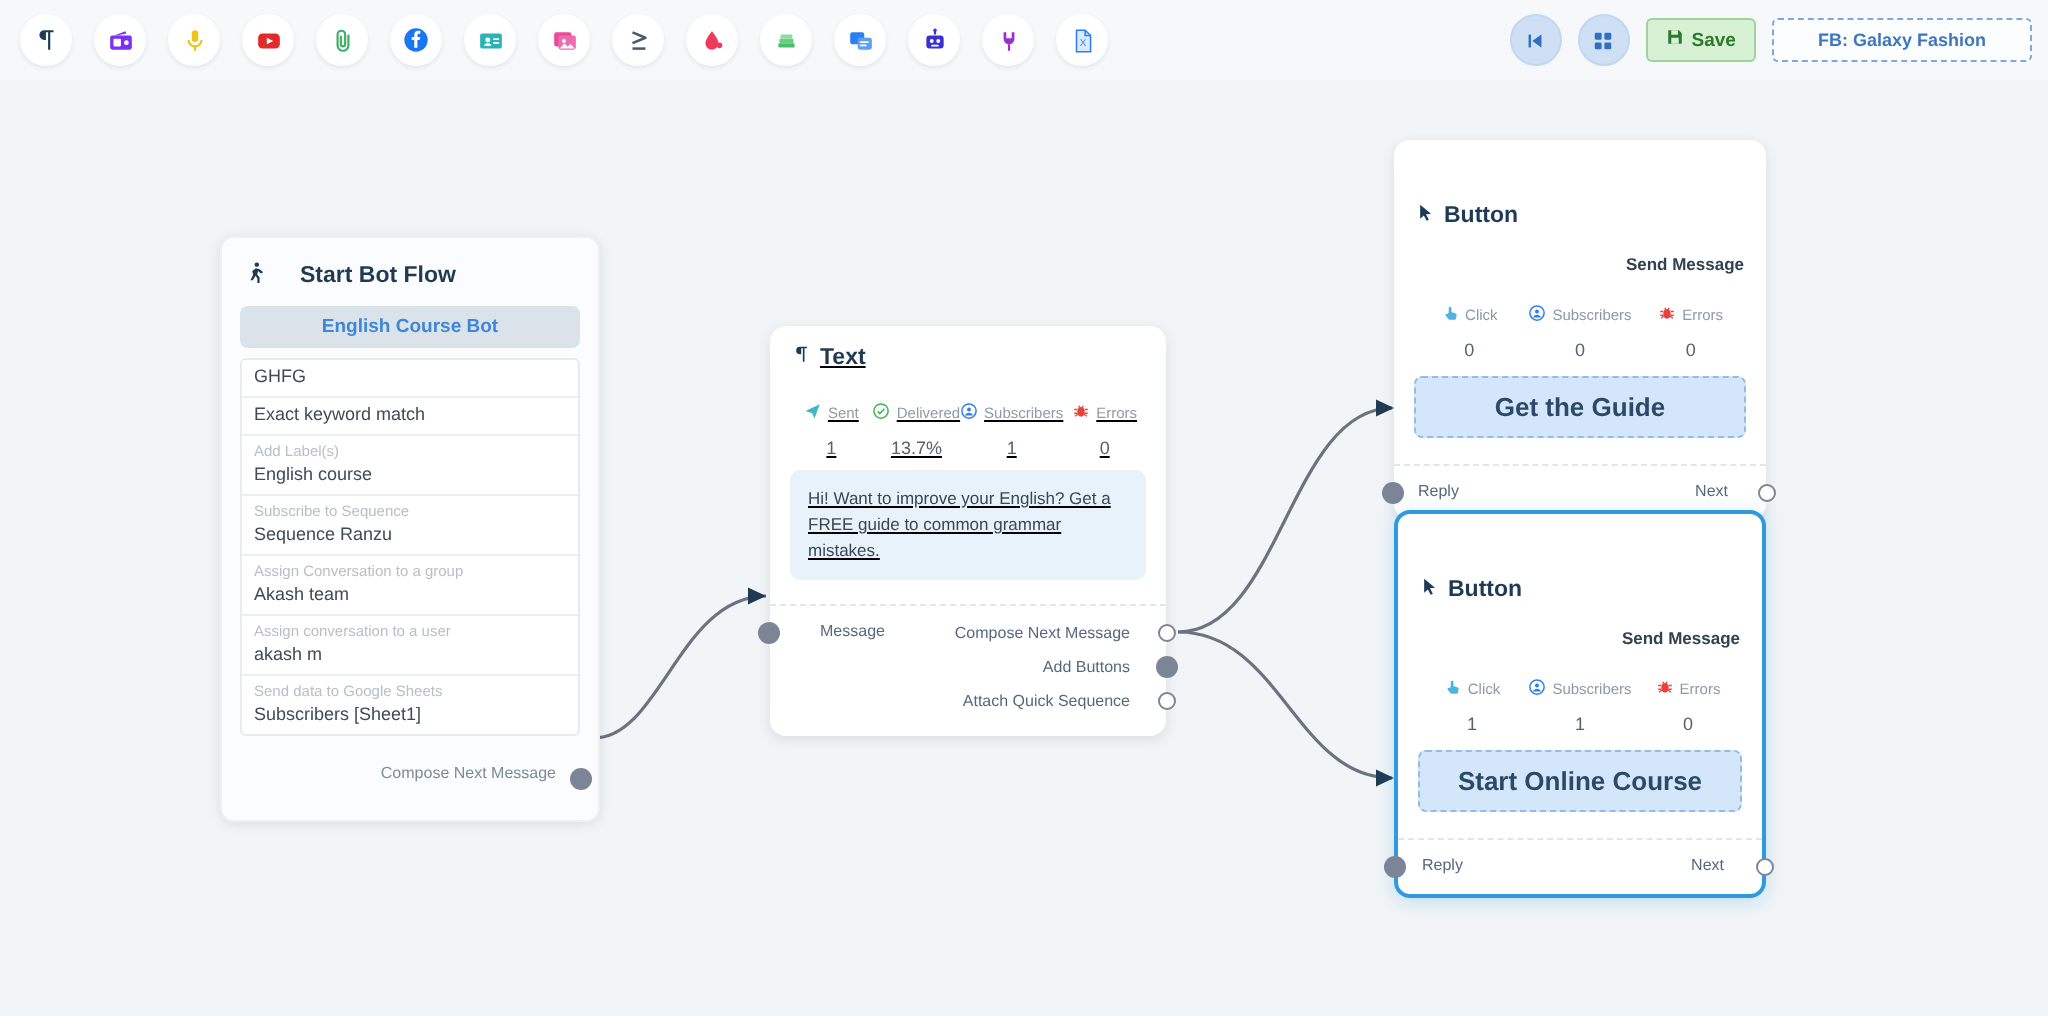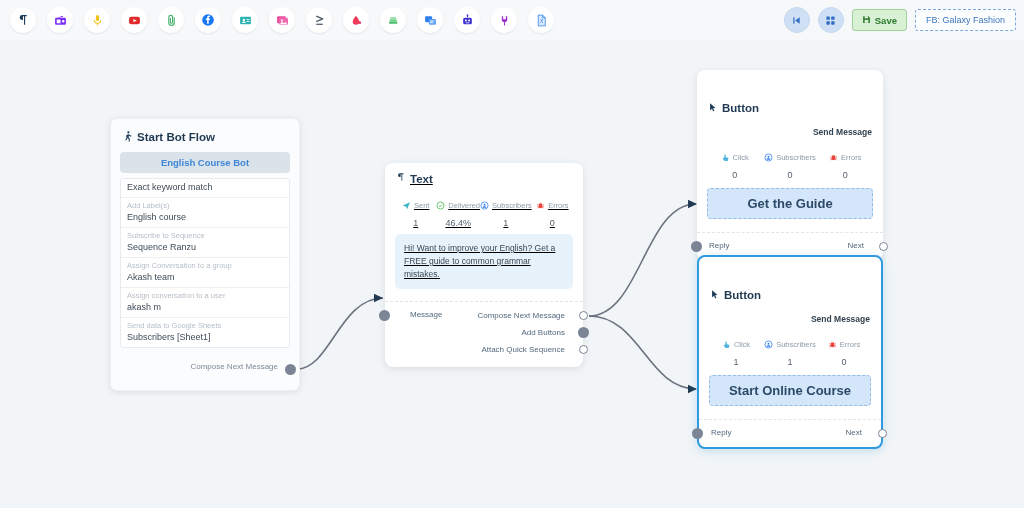--- a/index.html
+++ b/index.html
@@ -37,44 +37,44 @@
     display: flex; align-items: center; justify-content: center;
     color: #2f6fc4; cursor: pointer;
   }
   .save-btn {
     display: flex; align-items: center; gap: 4px;
     height: 22px; padding: 0 9px;
     background: #d8f0d3; border: 1px solid #9ed39a; border-radius: 3px;
     color: #2c7a2c; font-size: 9.5px; font-weight: bold; cursor: pointer;
   }
   .page-chip {
-    height: 22px; padding: 0 10px;
+    height: 22px; padding: 0 22px;
     border: 1px dashed #7ca8dd; border-radius: 3px;
     background: #fbfdff; color: #3f77bd;
-    font-size: 9px; font-weight: normal;
+    font-size: 9px; font-weight: bold;
     display: flex; align-items: center; cursor: pointer;
   }
 
   
   .canvas { position: absolute; top: 40px; left: 0; width: 1024px; height: 468px; background: #f2f5f7; }
   .edges { position: absolute; top: 0; left: 0; width: 1024px; height: 468px; pointer-events: none; }
 
   .node { position: absolute; }
 
   
   .start-card {
     left: 110px; top: 78px; width: 190px;
     background: #fbfcfd;
     border-radius: 7px;
     box-shadow: 0 1px 6px rgba(50,70,90,.13);
     padding: 8px 9px 0 9px;
     border: 1px solid #eef1f4;
   }
   .start-title {
-    display: flex; align-items: center; gap: 4px;
+    display: flex; align-items: center; gap: 17px;
     font-size: 11.5px; font-weight: bold; color: #1f3a52;
     padding: 3px 2px 8px 2px;
   }
   .bot-pill {
     background: #dbe3ea; border-radius: 4px;
     color: #3f86d6; font-size: 9.5px; font-weight: bold;
     text-align: center; padding: 5px 4px; margin-bottom: 5px;
   }
   .kv-table { border: 1px solid #e7ebef; border-radius: 3px; background: #fff; }
   .kv-row { border-bottom: 1px solid #eceff2; padding: 2px 6px 3px 6px; }
@@ -309,20 +309,23 @@
               <path d="M13 8l-4 3 1 4-3 6h2.6l3-5 2 3v5h2.4v-6l-2.6-3.4 1-3.6 3 2.6 2.6-1.4-4-3.2z" fill="#1f3a52"></path>
             </svg>
         </span>
         <span>Start Bot Flow</span>
       </div>
 
       <div class="bot-pill">English Course Bot</div>
 
       <div class="kv-table">
         <div class="kv-row">
+          <div class="kv-value">GHFG</div>
+        </div>
+        <div class="kv-row">
           <div class="kv-value">Exact keyword match</div>
         </div>
         <div class="kv-row">
           <div class="kv-label">Add Label(s)</div>
           <div class="kv-value">English course</div>
         </div>
         <div class="kv-row">
           <div class="kv-label">Subscribe to Sequence</div>
           <div class="kv-value">Sequence Ranzu</div>
         </div>
@@ -373,21 +376,21 @@
         <div class="stat">
           <div class="stat-top">
             <span>
               <svg width="9" height="9" viewBox="0 0 24 24">
                   <circle cx="12" cy="12" r="9.5" fill="none" stroke="#3cb64e" stroke-width="2"></circle>
                   <path d="M7.5 12.5l3 3 6-6.5" fill="none" stroke="#3cb64e" stroke-width="2"></path>
                 </svg>
             </span>
             <span class="stat-name">Delivered</span>
           </div>
-          <div class="stat-val">46.4%</div>
+          <div class="stat-val">13.7%</div>
         </div>
         <div class="stat">
           <div class="stat-top">
             <span>
               <svg width="9" height="9" viewBox="0 0 24 24">
                   <circle cx="12" cy="12" r="9.5" fill="none" stroke="#2f7ef0" stroke-width="2"></circle>
                   <circle cx="12" cy="10" r="2.6" fill="#2f7ef0"></circle>
                   <path d="M6.6 18c1-2.6 3-3.8 5.4-3.8s4.4 1.2 5.4 3.8z" fill="#2f7ef0"></path>
                 </svg>
             </span>

